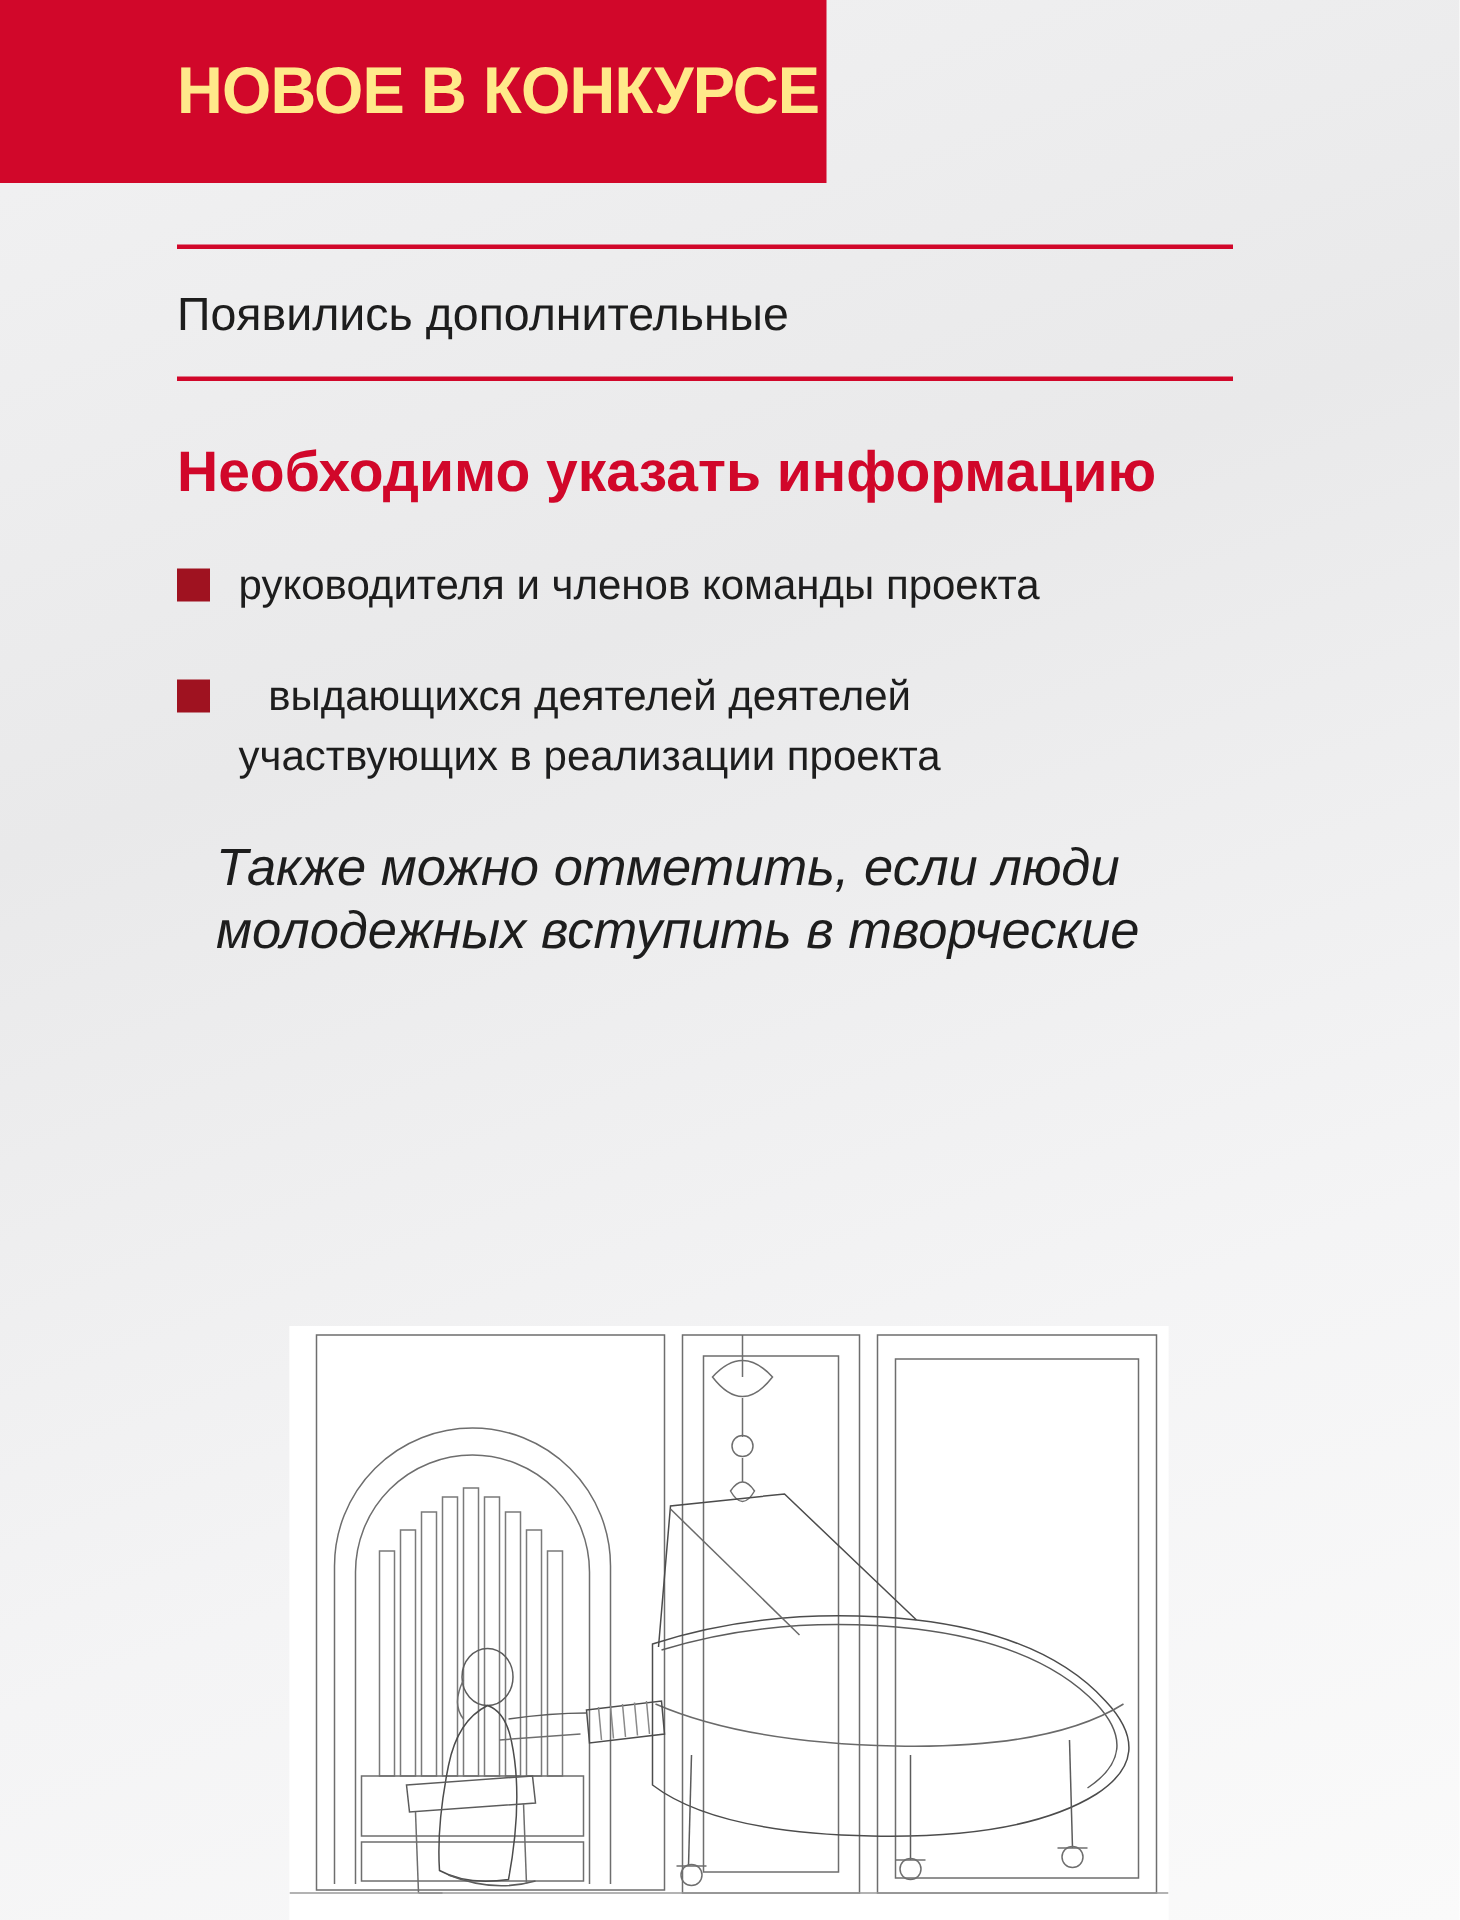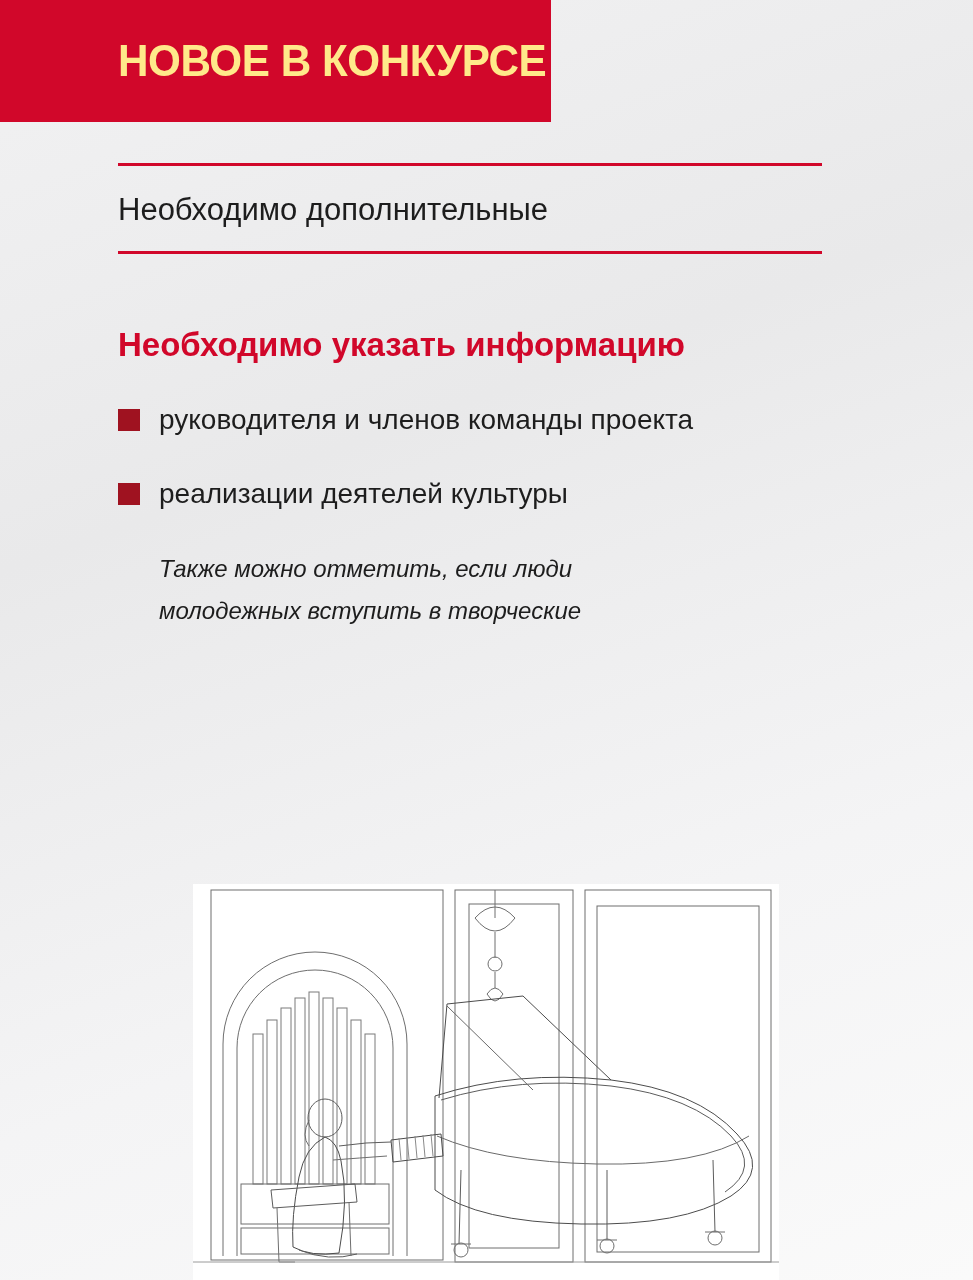--- a/index.html
+++ b/index.html
@@ -60,22 +60,22 @@
   .intro {
     font-size: 31px;
     line-height: 43px;
     color: #1d1d1d;
     padding: 22px 0 20px 0;
     width: 700px;
   }
   .rule.bottom { margin-bottom: 0; }
 
   .headline {
-    margin-top: 70px;
-    font-size: 33px;
+    margin-top: 40px;
+    font-size: 38px;
     line-height: 42px;
     font-weight: bold;
     color: #d1072a;
     width: 740px;
   }
 
   .bullets {
     margin-top: 34px;
     text-align: center;
   }
@@ -93,22 +93,22 @@
     margin-right: 19px;
   }
   .bullet-text {
     font-size: 28px;
     line-height: 40px;
     color: #1d1d1d;
   }
 
   .note {
     margin-top: 22px;
-    margin-left: 41px;
-    font-size: 24px;
+    margin-left: 26px;
+    font-size: 35px;
     line-height: 42px;
     font-style: italic;
     color: #1d1d1d;
     width: 700px;
   }
 
   
   .illustration {
     position: absolute;
     left: 193px;
@@ -127,42 +127,43 @@
 <div class="slide">
 
   <div class="header-band"></div>
   <div class="header-title">НОВОЕ В КОНКУРСЕ</div>
 
   <div class="content">
 
     <div class="rule top"></div>
 
     <div class="intro">
-      <div>Необходимо дополнительные</div>
+      <div>Появились дополнительные</div>
     </div>
 
     <div class="rule bottom"></div>
 
     <div class="headline">
       <div>Необходимо указать информацию</div>
     </div>
 
     <div class="bullets">
 
       <div class="bullet-row">
         <span class="bullet-marker"></span>
         <div class="bullet-text">
           <div>руководителя и членов команды проекта</div>
         </div>
       </div>
 
       <div class="bullet-row">
         <span class="bullet-marker"></span>
         <div class="bullet-text">
-          <div>реализации деятелей культуры</div>
+          <div>выдающихся деятелей деятелей</div>
+          <div>участвующих в реализации проекта</div>
         </div>
       </div>
 
     </div>
 
     <div class="note">
       <div>Также можно отметить, если люди</div>
       <div>молодежных вступить в творческие</div>
     </div>
 

